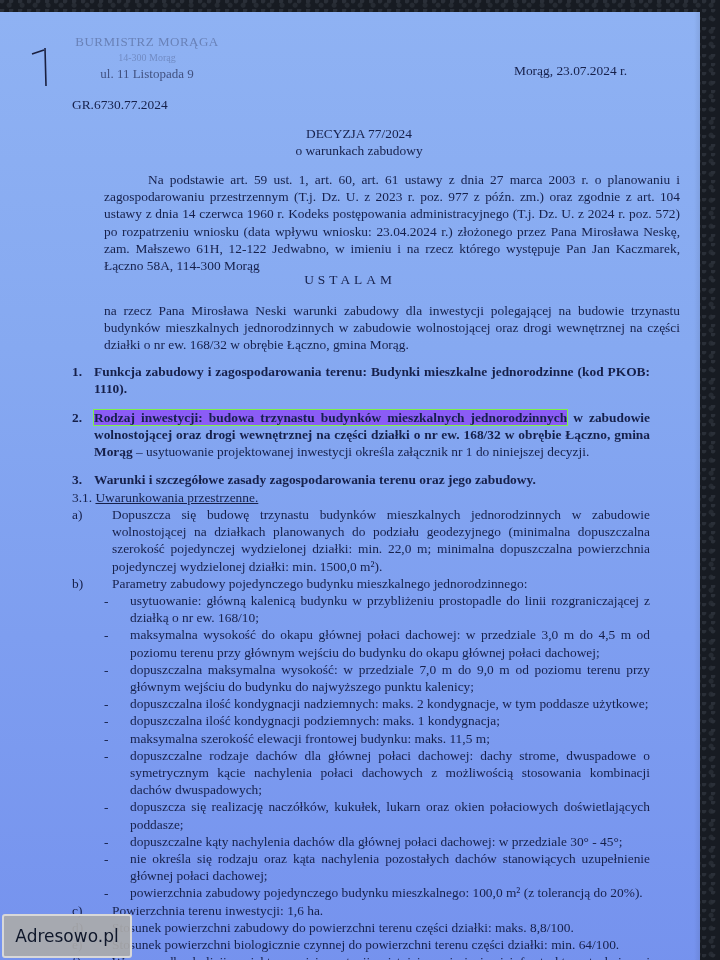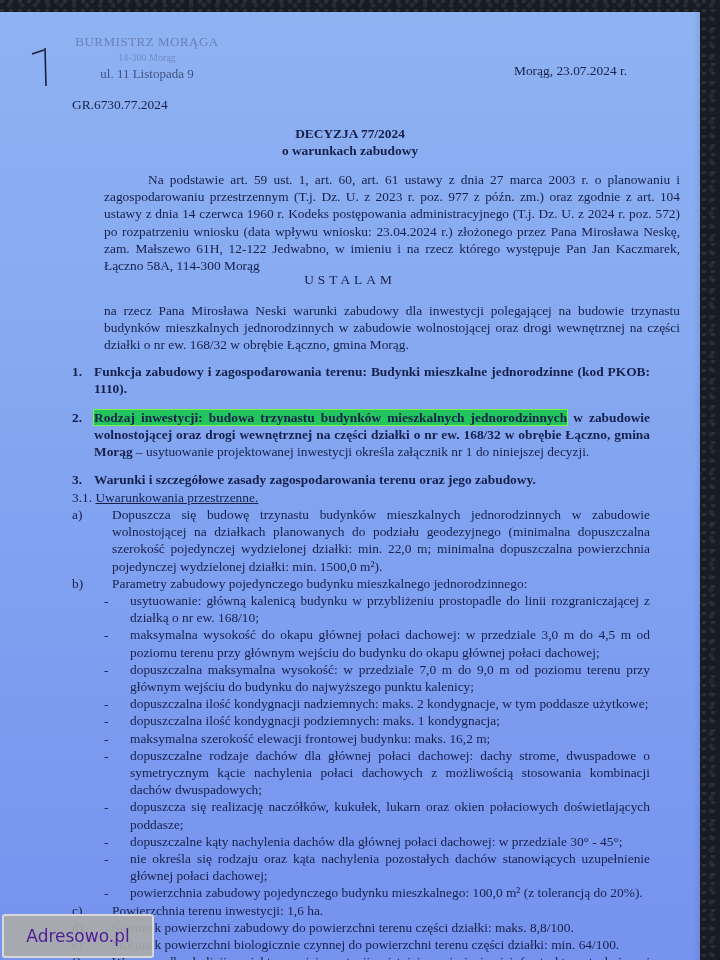--- a/index.html
+++ b/index.html
@@ -34,44 +34,44 @@
     color: rgba(60,70,110,0.45); text-align: center; font-size: 13px; line-height: 16px;
   }
   .stamp .l1 { letter-spacing: 0.5px; }
   .stamp .l2 { font-size: 10px; opacity: .8; }
   .stamp .l3 { color: rgba(40,50,90,0.75); }
   .pen-mark {
     position: absolute; left: 30px; top: 42px; width: 22px; height: 42px;
   }
   .ref { position: absolute; left: 72px; top: 92px; }
   .date { position: absolute; left: 514px; top: 58px; }
-  .title-block { position: absolute; left: 0; width: 700px; top: 121px; text-align: center; font-weight: bold; line-height: 17px; }
+  .title-block { position: absolute; left: 0; width: 700px; top: 121px; text-align: center; font-weight: normal; line-height: 17px; padding-left: 9px; }
   .para {
     position: absolute; left: 72px; width: 576px; text-align: justify; margin-left: 32px;
   }
   .indent { text-indent: 44px; }
   .ustalam { position: absolute; left: 0; width: 700px; top: 267px; text-align: center; font-weight: normal; letter-spacing: 4px; }
   .num-item { position: absolute; left: 72px; width: 578px; }
   .num-item .num { position: absolute; left: 0; top: 0; font-weight: bold; }
   .num-item .body { margin-left: 22px; text-align: justify; }
   .bold { font-weight: bold; }
-  .hl { background: #22c55e; box-shadow: 0 0 0 1px #7ef04a; }
+  .hl { background: #8b5cf6; box-shadow: 0 0 0 1px #7ef04a; }
   .sub31 { position: absolute; left: 72px; top: 485px; }
   .sub31 u { }
   .list { position: absolute; left: 72px; width: 578px; }
   .li { position: relative; }
   .li .mk { position: absolute; left: 0; top: 0; }
   .li .tx { margin-left: 40px; text-align: justify; }
   .dash { position: relative; margin-left: 24px; }
   .dash .mk { position: absolute; left: 8px; top: 0; }
   .dash .tx { margin-left: 34px; text-align: justify; }
   .watermark {
-    position: absolute; left: 2px; top: 914px; width: 152px; height: 44px;
+    position: absolute; left: 2px; top: 914px; width: 130px; height: 44px;
     background: rgba(170,170,170,0.92); border: 2px solid #d8d8d8; border-radius: 3px;
-    color: #4c1d95; font-family: "DejaVu Sans", sans-serif; font-size: 17px;
+    color: #0f172a; font-family: "DejaVu Sans", sans-serif; font-size: 17px;
     display: flex; align-items: center; justify-content: center; box-sizing: border-box;
   }
 </style>
 </head>
 <body>
 
 <div class="bg-texture"></div>
 <div class="paper"></div>
 
 <div class="doc">
@@ -144,21 +144,21 @@
     <div class="dash">
         <span class="mk">-</span>
         <div class="tx">dopuszczalna ilość kondygnacji nadziemnych: maks. 2 kondygnacje, w tym poddasze użytkowe;</div>
       </div>
     <div class="dash">
         <span class="mk">-</span>
         <div class="tx">dopuszczalna ilość kondygnacji podziemnych: maks. 1 kondygnacja;</div>
       </div>
     <div class="dash">
         <span class="mk">-</span>
-        <div class="tx">maksymalna szerokość elewacji frontowej budynku: maks. 16,2 m;</div>
+        <div class="tx">maksymalna szerokość elewacji frontowej budynku: maks. 11,5 m;</div>
       </div>
     <div class="dash">
         <span class="mk">-</span>
         <div class="tx">dopuszczalne rodzaje dachów dla głównej połaci dachowej: dachy strome, dwuspadowe o symetrycznym kącie nachylenia połaci dachowych z możliwością stosowania kombinacji dachów dwuspadowych;</div>
       </div>
     <div class="dash">
         <span class="mk">-</span>
         <div class="tx">dopuszcza się realizację naczółków, kukułek, lukarn oraz okien połaciowych doświetlających poddasze;</div>
       </div>
     <div class="dash">

